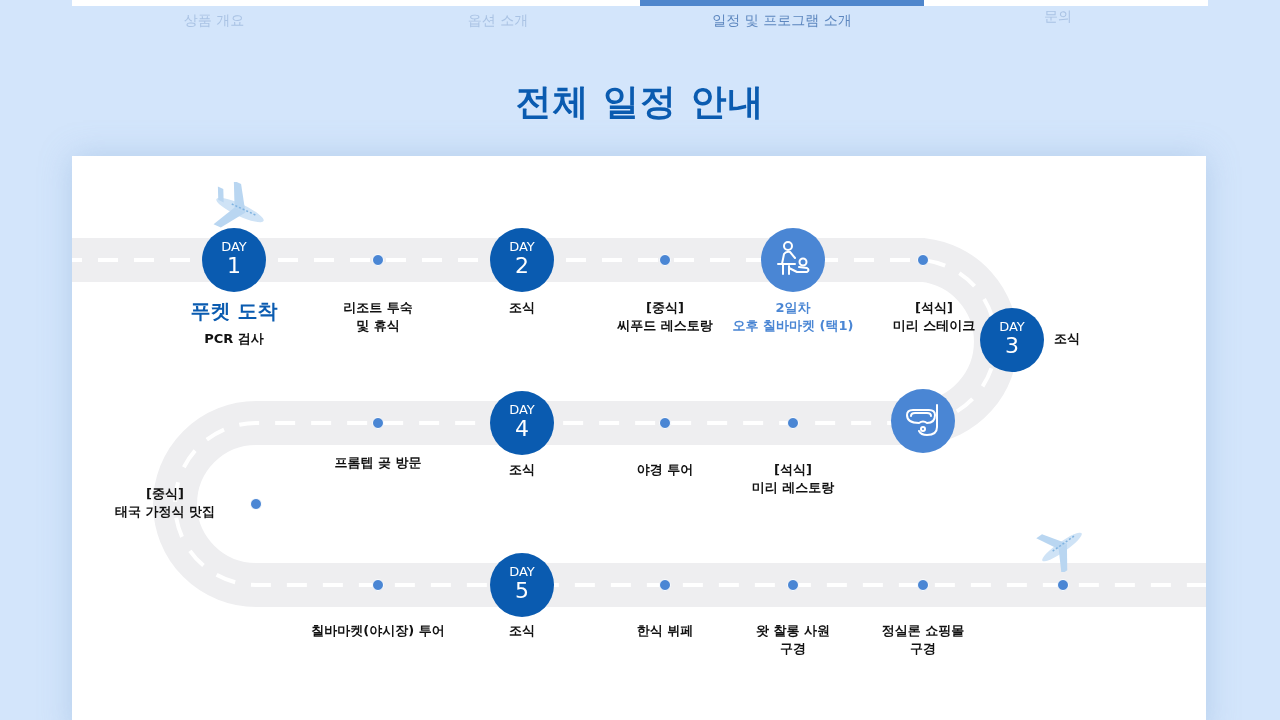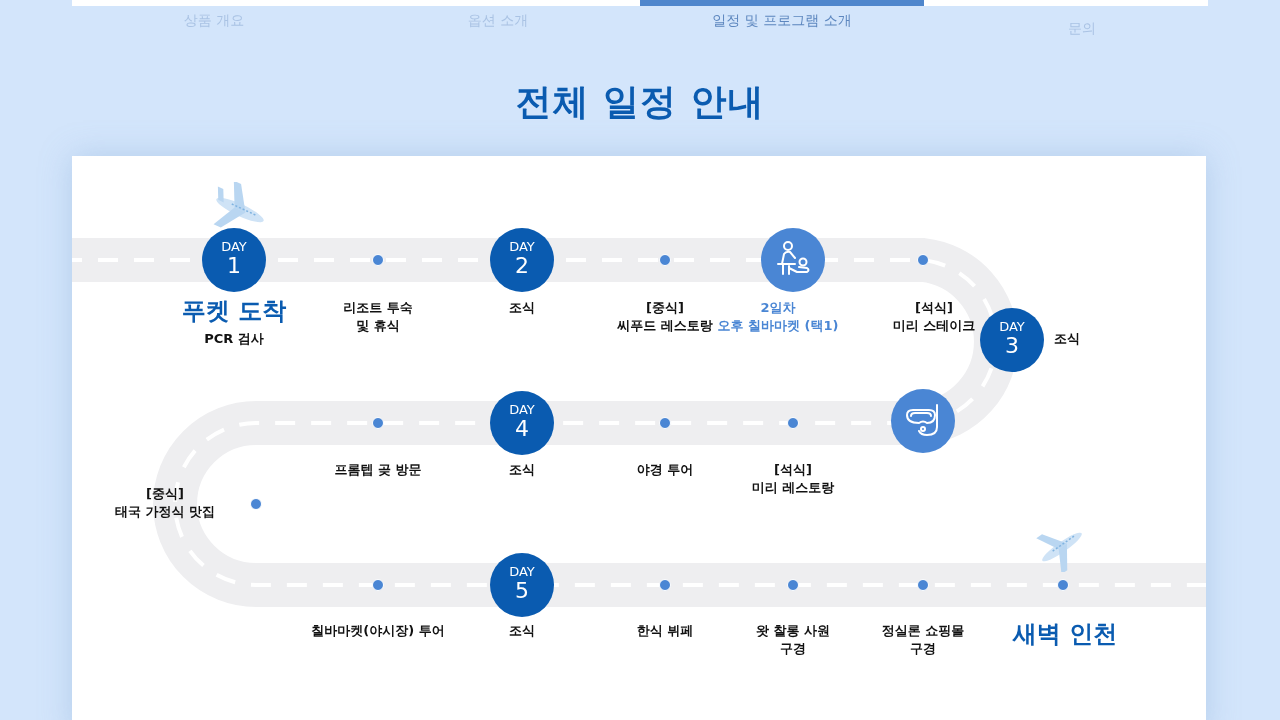--- a/index.html
+++ b/index.html
@@ -49,34 +49,34 @@
     position: absolute; width: 64px; height: 64px; border-radius: 50%;
     background: #4a86d4; margin-left: -32px; margin-top: -32px;
   }
   .icon-circle svg { position: absolute; left: 12px; top: 12px; }
   .label {
     position: absolute; text-align: center; font-size: 13px; color: #111;
     line-height: 18px; width: 200px; margin-left: -100px; white-space: nowrap; font-weight: bold;
   }
   .label.blue { color: #4a86d4; }
   .label.big {
-    font-size: 24px; font-weight: bold; color: #0a5bb0; line-height: 22px;
+    font-size: 20px; font-weight: bold; color: #0a5bb0; line-height: 22px;
   }
   .label.left { text-align: left; margin-left: 0; width: auto; }
   .plane { position: absolute; }
 </style>
 </head>
 <body>
 
 <div class="tabbar">
   <div class="tabbar-top"></div>
   <div class="tab" style="left:284px"><span>옵션 소개</span></div>
   <div class="tab" style="left:0"><span>상품 개요</span></div>
   <div class="tab active" style="left:568px"><div class="tab-indicator"></div><span>일정 및 프로그램 소개</span></div>
-  <div class="tab" style="left:868px;padding-top:20px"><span>문의</span></div>
+  <div class="tab" style="left:844px;padding-top:8px"><span>문의</span></div>
 </div>
 
 <h1 class="page-title">전체 일정 안내</h1>
 
 <div class="card">
 
   <svg class="road" width="1134" height="580">
     <path d="M -10 104 L 851 104 A 82 82 0 0 1 851 267 L 184 267 A 81 81 0 0 0 184 429 L 1150 429" fill="none" stroke="#eeeef0" stroke-width="44"></path>
     <path d="M -10 104 L 851 104 A 82 82 0 0 1 851 267 L 184 267 A 81 81 0 0 0 184 429 L 1150 429" fill="none" stroke="#ffffff" stroke-width="4" stroke-dasharray="20 16"></path>
   </svg>
@@ -120,21 +120,21 @@
     <svg width="40" height="40" viewBox="0 0 40 40" fill="none" stroke="#fff" stroke-width="2" stroke-linecap="round" stroke-linejoin="round">
       <circle cx="15" cy="6" r="4"></circle>
       <path d="M9 24 L11 14 Q13 11 17 12 L22 18"></path>
       <path d="M5 24 L22 24"></path>
       <path d="M10 24 L10 34"></path>
       <path d="M16 26 L16 34"></path>
       <circle cx="30" cy="22" r="3.5"></circle>
       <path d="M16 28 L24 32 L34 32 Q37 30 34 28 L26 27"></path>
     </svg>
   </div>
-  <div class="label blue" style="left:706px;top:143px">
+  <div class="label blue" style="left:721px;top:143px">
     <div>2일차</div>
     <div>오후 칠바마켓 (택1)</div>
   </div>
 
   <div class="dot" style="left:851px;top:104px"></div>
   <div class="label" style="left:862px;top:143px">
     <div>[석식]</div>
     <div>미리 스테이크</div>
   </div>
 
@@ -162,21 +162,21 @@
   <div class="dot" style="left:593px;top:267px"></div>
   <div class="label" style="left:593px;top:305px">야경 투어</div>
 
   <div class="day" style="left:450px;top:267px">
     <span class="dl">DAY</span>
     <span class="dn">4</span>
   </div>
   <div class="label" style="left:450px;top:305px">조식</div>
 
   <div class="dot" style="left:306px;top:267px"></div>
-  <div class="label" style="left:306px;top:305px">프롬텝 곶 방문</div>
+  <div class="label" style="left:306px;top:298px">프롬텝 곶 방문</div>
 
   <div class="dot" style="left:184px;top:348px"></div>
   <div class="label" style="left:93px;top:329px">
     <div>[중식]</div>
     <div>태국 가정식 맛집</div>
   </div>
 
   <div class="dot" style="left:306px;top:429px"></div>
   <div class="label" style="left:306px;top:466px">칠바마켓(야시장) 투어</div>
 
@@ -205,15 +205,14 @@
     <g transform="rotate(-35 28 25)">
       <ellipse cx="28" cy="25" rx="24" ry="5" fill="#cfe3f6"></ellipse>
       <path d="M24 25 L12 3 L19 3 L34 25 Z" fill="#b9d6f1"></path>
       <path d="M24 25 L12 47 L19 47 L34 25 Z" fill="#b9d6f1"></path>
       <line x1="18" y1="23" x2="44" y2="23" stroke="#7fb3e0" stroke-width="1.5" stroke-dasharray="2 2"></line>
     </g>
   </svg>
 
   <div class="dot" style="left:991px;top:429px"></div>
   <div class="label big" style="left:993px;top:467px">
-    <div>새벽 인천</div>
   </div>
 </div>
 
 </body></html>

